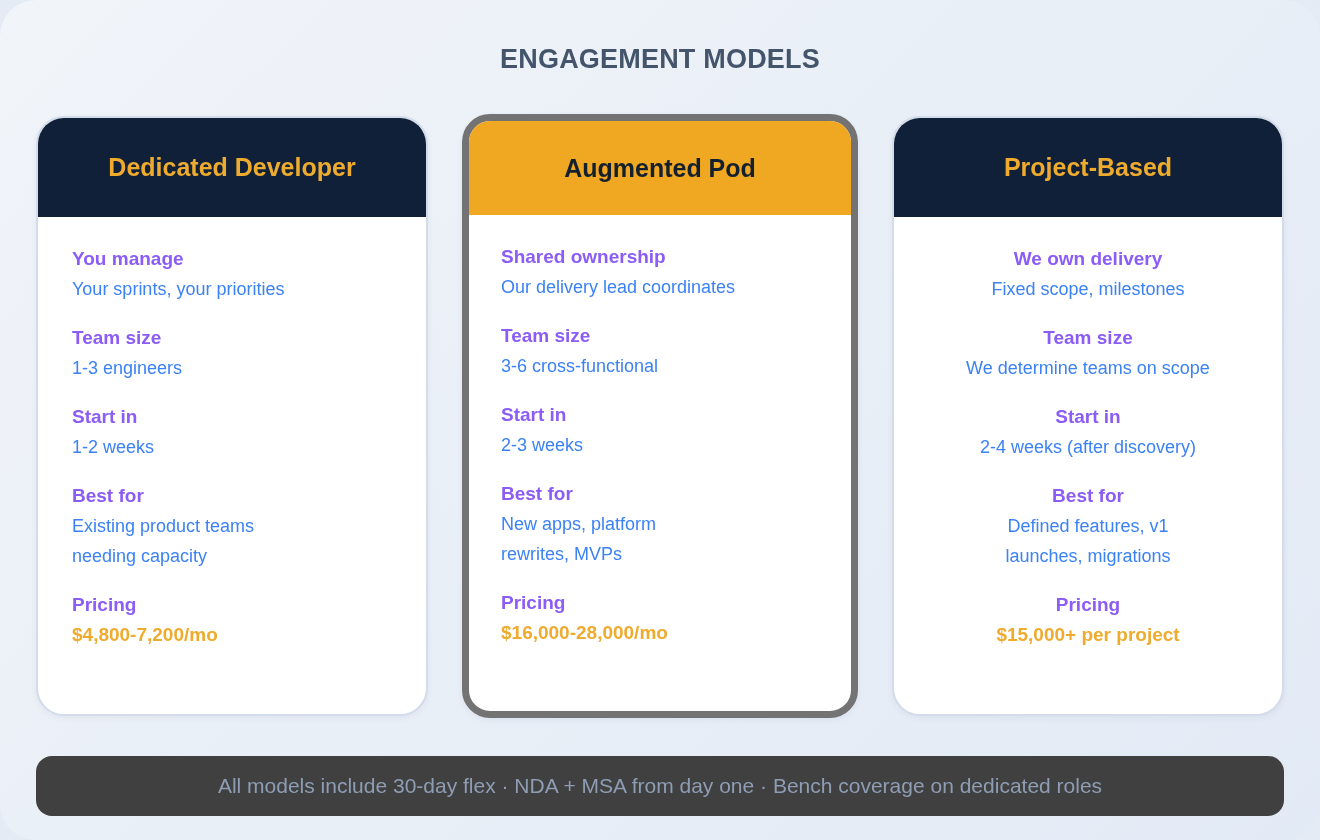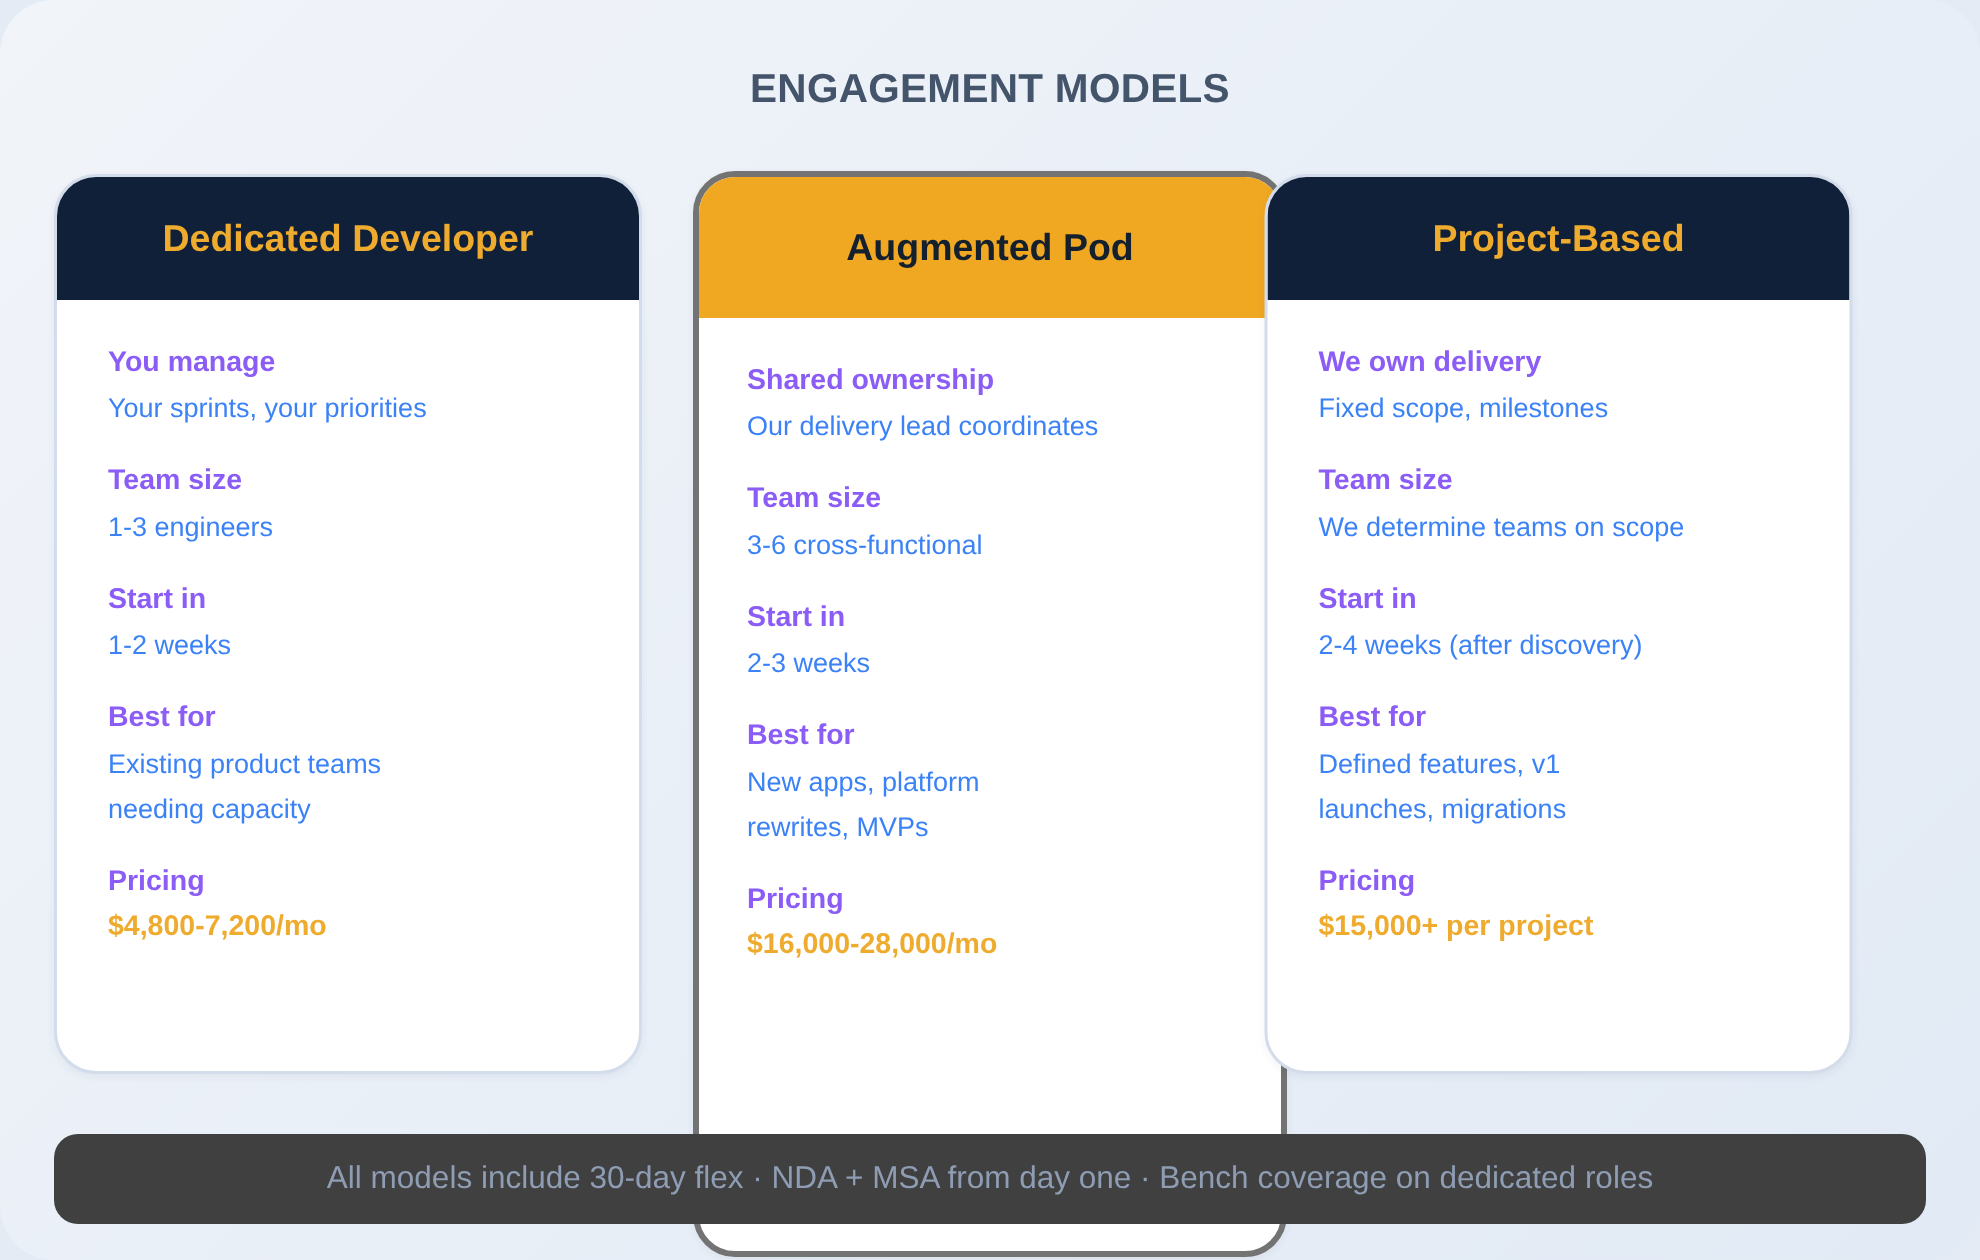--- a/index.html
+++ b/index.html
@@ -20,25 +20,25 @@
     color: #44546b; letter-spacing: 0.2px;
   }
   .card {
     position: absolute; top: 116px; width: 392px; height: 600px;
     border-radius: 28px; background: #ffffff;
     border: 2px solid #d3dcea;
     overflow: hidden;
     box-shadow: 0 2px 6px rgba(30,50,80,0.06);
   }
   .card.featured {
-    top: 114px; width: 396px; height: 724px;
-    border: 4px solid #737373;
+    top: 114px; width: 396px; height: 604px;
+    border: 7px solid #737373;
   }
   .card-header {
-    height: 82px; background: #0f2038;
+    height: 99px; background: #0f2038;
     display: flex; align-items: center; justify-content: center;
     font-size: 25px; font-weight: bold; color: #eeab2e;
   }
   .card.featured .card-header {
     background: #f0a823; color: #15202e; height: 94px;
   }
   .card-body { padding: 30px 34px 0 34px; }
   .card.featured .card-body { padding: 30px 30px 0 32px; }
   .row { margin-bottom: 22px; }
   .row .label {
@@ -112,21 +112,21 @@
       <div class="value">New apps, platform
 rewrites, MVPs</div>
     </div>
     <div class="row">
       <div class="label">Pricing</div>
       <div class="price">$16,000-28,000/mo</div>
     </div>
   </div>
 </div>
 
-<div class="card" style="left:843px;">
+<div class="card" style="left:892px;text-align:center;">
   <div class="card-header">Project-Based</div>
   <div class="card-body">
     <div class="row">
       <div class="label">We own delivery</div>
       <div class="value">Fixed scope, milestones</div>
     </div>
     <div class="row">
       <div class="label">Team size</div>
       <div class="value">We determine teams on scope</div>
     </div>

